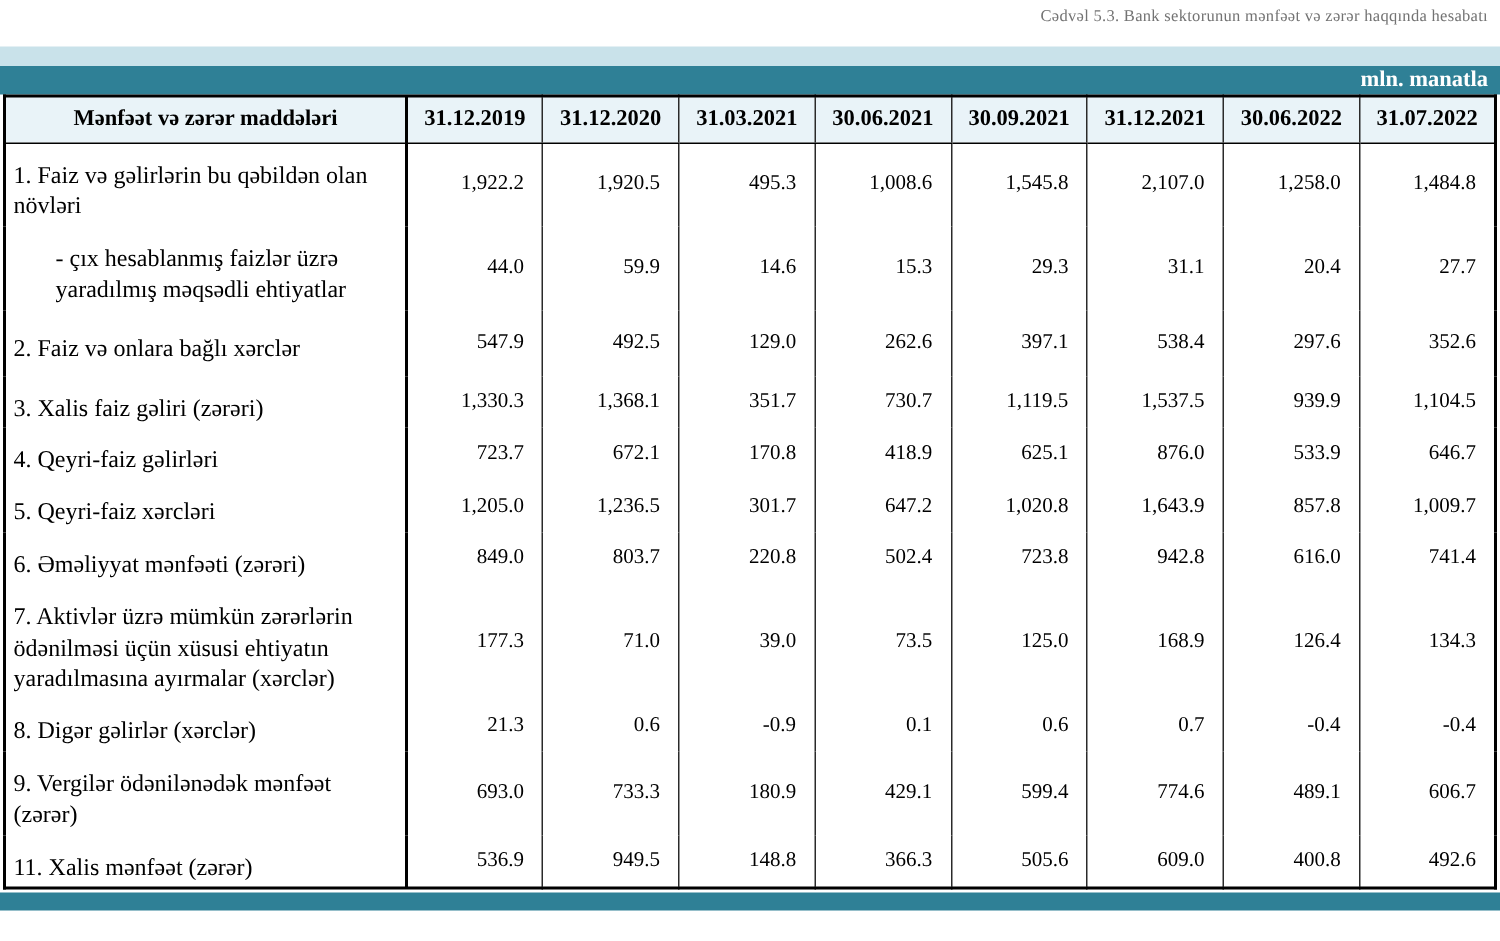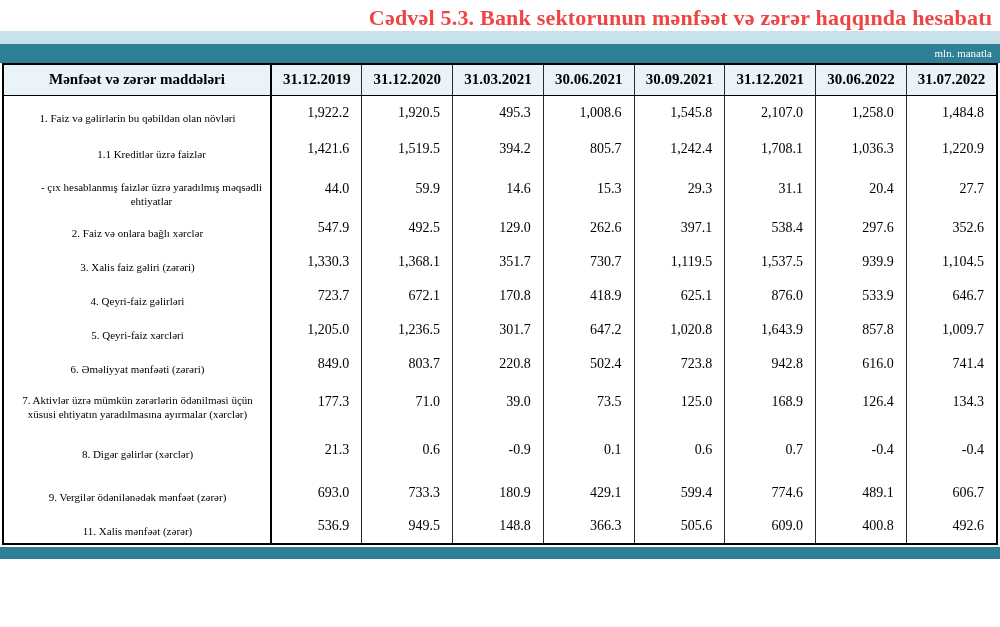--- a/index.html
+++ b/index.html
@@ -6,47 +6,47 @@
   body{
     width:1000px;height:627px;background:#ffffff;
     font-family:"Liberation Serif", serif;
     -webkit-font-smoothing:antialiased;
   }
   .page{position:relative;width:1000px;height:627px;overflow:hidden;}
 
   .title-row{
     height:31px;box-sizing:border-box;
     padding:5px 8px 0 0;text-align:right;
-    color:#ef4444;font-weight:bold;font-size:22px;letter-spacing:.2px;
+    color:#737373;font-weight:normal;font-size:11px;letter-spacing:.2px;
   }
   .band-light{height:13px;background:#c9e2ea;}
   .band-teal{
     height:19px;background:#2f8096;color:#ffffff;
-    text-align:right;font-weight:normal;font-size:11px;line-height:19px;
+    text-align:right;font-weight:bold;font-size:15px;line-height:19px;
     padding-right:8px;box-sizing:border-box;
   }
   .band-bottom{height:12px;background:#2f8096;margin-top:2px;}
 
   table.pl{
     border-collapse:collapse;table-layout:fixed;
     width:996px;margin-left:2px;
     border:2px solid #000;
   }
   .pl th,.pl td{
     border-left:1px solid #2a2a2a;
     vertical-align:middle;color:#000;
     box-sizing:border-box;
   }
   .pl th{
     background:#e9f3f8;border-bottom:1.5px solid #000;
     font-size:15px;font-weight:bold;height:31px;text-align:center;
   }
   .pl th.lbl{width:268px;margin-top:12px;}
   .pl td.lbl{
-    font-size:11px;line-height:1.3;text-align:center;
+    font-size:16px;line-height:1.3;text-align:left;
     padding:12px 4px 2px 5px;border-right:2px solid #000;
   }
   .pl th.lbl{border-right:2px solid #000;}
   .pl td.lbl.ind{padding-left:33px;}
   .pl td.num{text-align:right;padding-right:12px;font-size:14px;}
   .pl tbody tr{height:34px;}
   .pl tbody tr:nth-child(1),
   .pl tbody tr:nth-child(2){height:36px;}
   .pl tbody tr:nth-child(3){height:44px;}
   .pl tbody tr:nth-child(10){height:52px;}
@@ -87,31 +87,20 @@
           <td class="num">1,922.2</td>
           <td class="num">1,920.5</td>
           <td class="num">495.3</td>
           <td class="num">1,008.6</td>
           <td class="num">1,545.8</td>
           <td class="num">2,107.0</td>
           <td class="num">1,258.0</td>
           <td class="num">1,484.8</td>
         </tr>
         <tr>
-          <td class="lbl ind">1.1 Kreditlər üzrə faizlər</td>
-          <td class="num">1,421.6</td>
-          <td class="num">1,519.5</td>
-          <td class="num">394.2</td>
-          <td class="num">805.7</td>
-          <td class="num">1,242.4</td>
-          <td class="num">1,708.1</td>
-          <td class="num">1,036.3</td>
-          <td class="num">1,220.9</td>
-        </tr>
-        <tr>
           <td class="lbl ind">-  çıx hesablanmış faizlər üzrə yaradılmış məqsədli ehtiyatlar</td>
           <td class="num">44.0</td>
           <td class="num">59.9</td>
           <td class="num">14.6</td>
           <td class="num">15.3</td>
           <td class="num">29.3</td>
           <td class="num">31.1</td>
           <td class="num">20.4</td>
           <td class="num">27.7</td>
         </tr>

